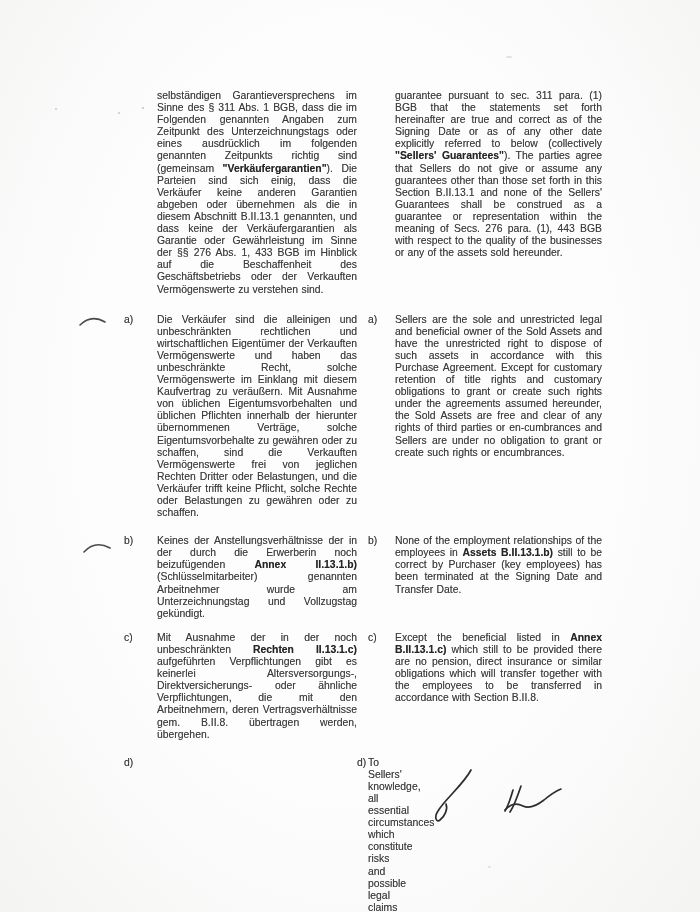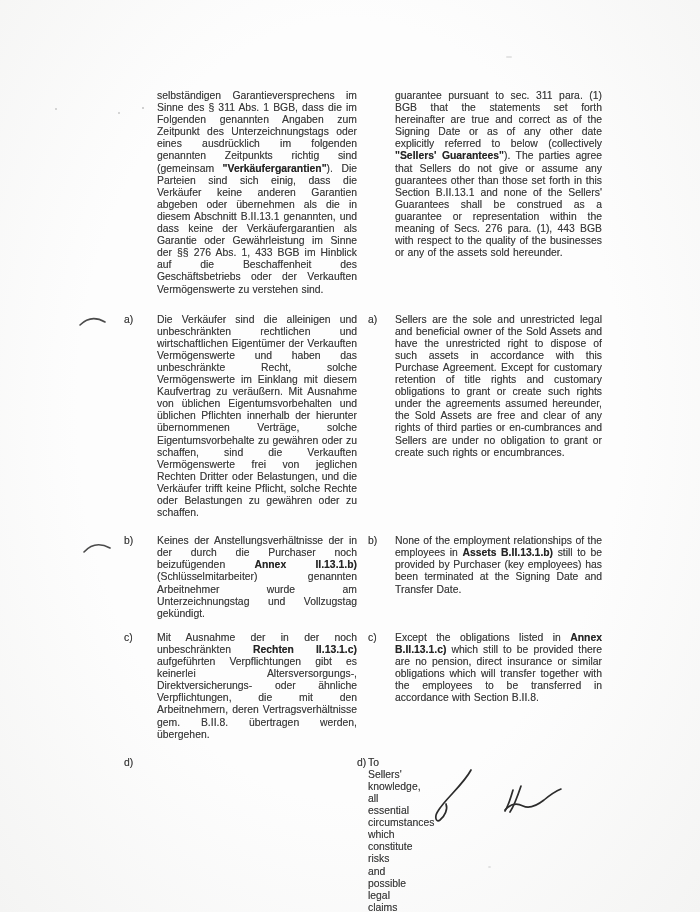--- a/index.html
+++ b/index.html
@@ -56,32 +56,32 @@
     <div class="row row-a">
       <div class="lbl">a)</div>
       <div class="txt"><span>Die Verkäufer sind die alleinigen und unbeschränkten rechtlichen und wirtschaftlichen Eigentümer der Verkauften Vermögenswerte und haben das unbeschränkte Recht, solche Vermögenswerte im Einklang mit diesem Kaufvertrag zu veräußern. Mit Ausnahme von üblichen Eigentumsvorbehalten und üblichen Pflichten innerhalb der hierunter übernommenen Verträge, solche Eigentumsvorbehalte zu gewähren oder zu schaffen, sind die Verkauften Vermögenswerte frei von jeglichen Rechten Dritter oder Belastungen, und die Verkäufer trifft keine Pflicht, solche Rechte oder Belastungen zu gewähren oder zu schaffen.</span><b></b><span></span></div>
       <div></div>
       <div class="lbl">a)</div>
       <div class="txt"><span>Sellers are the sole and unrestricted legal and beneficial owner of the Sold Assets and have the unrestricted right to dispose of such assets in accordance with this Purchase Agreement. Except for customary retention of title rights and customary obligations to grant or create such rights under the agreements assumed hereunder, the Sold Assets are free and clear of any rights of third parties or en-cumbrances and Sellers are under no obligation to grant or create such rights or encumbrances.</span><b></b><span></span></div>
     </div>
 
     <div class="row row-b">
       <div class="lbl">b)</div>
-      <div class="txt"><span>Keines der Anstellungsverhältnisse der in der durch die Purchaser noch beizufügenden </span><b>Annex II.13.1.b)</b><span> (Schlüsselmitarbeiter) genannten Arbeitnehmer wurde am Unterzeichnungstag und Vollzugstag gekündigt.</span></div>
+      <div class="txt"><span>Keines der Anstellungsverhältnisse der in der durch die Erwerberin noch beizufügenden </span><b>Annex II.13.1.b)</b><span> (Schlüsselmitarbeiter) genannten Arbeitnehmer wurde am Unterzeichnungstag und Vollzugstag gekündigt.</span></div>
       <div></div>
       <div class="lbl">b)</div>
-      <div class="txt"><span>None of the employment relationships of the employees in </span><b>Assets B.II.13.1.b)</b><span> still to be provided by Purchaser (key employees) has been terminated at the Signing Date and Transfer Date.</span></div>
+      <div class="txt"><span>None of the employment relationships of the employees in </span><b>Assets B.II.13.1.b)</b><span> still to be correct by Purchaser (key employees) has been terminated at the Signing Date and Transfer Date.</span></div>
     </div>
 
     <div class="row row-c">
       <div class="lbl">c)</div>
       <div class="txt"><span>Mit Ausnahme der in der noch unbeschränkten </span><b>Rechten II.13.1.c)</b><span> aufgeführten Verpflichtungen gibt es keinerlei Altersversorgungs-, Direktversicherungs- oder ähnliche Verpflichtungen, die mit den Arbeitnehmern, deren Vertragsverhältnisse gem. B.II.8. übertragen werden, übergehen.</span></div>
       <div></div>
       <div class="lbl">c)</div>
-      <div class="txt"><span>Except the obligations listed in </span><b>Annex B.II.13.1.c)</b><span> which still to be provided there are no pension, direct insurance or similar obligations which will transfer together with the employees to be transferred in accordance with Section B.II.8.</span></div>
+      <div class="txt"><span>Except the beneficial listed in </span><b>Annex B.II.13.1.c)</b><span> which still to be provided there are no pension, direct insurance or similar obligations which will transfer together with the employees to be transferred in accordance with Section B.II.8.</span></div>
     </div>
 
     <div class="row row-d">
       <div class="lbl">d)</div>
       <div></div>
       <div class="lbl">d)</div>
       <div class="txt"><span>To Sellers' knowledge, all essential circumstances which constitute risks and possible legal claims against Purchaser</span><b></b><span></span></div>
     </div>
 
   </div>

